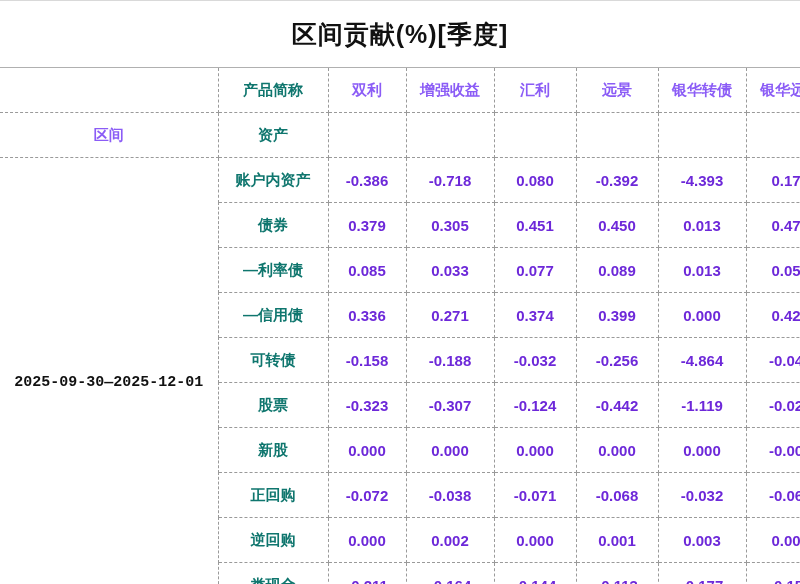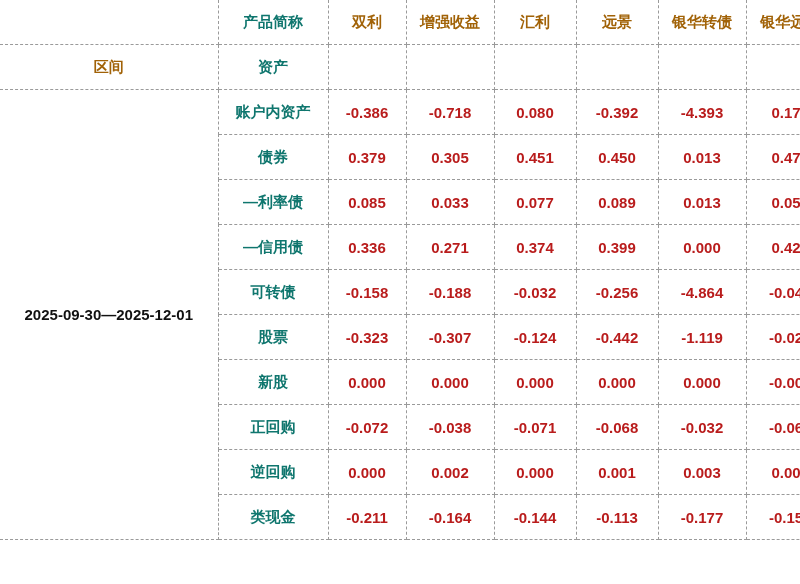--- a/index.html
+++ b/index.html
@@ -57,49 +57,52 @@
   }
   col.c-period { width: 218px; }
   col.c-asset  { width: 110px; }
   col.c-num    { width: 78px; }
   col.c-num-w  { width: 88px; }
   col.c-num-x  { width: 82px; }
 
   .hdr {
     font-size: 15.5px;
     font-weight: bold;
-    color: #a16207;
+    color: #8b5cf6;
   }
   .row-alt td { background: #f5f5f5; }
   .period-cell {
     font-size: 15px;
     font-weight: bold;
     color: #111111;
     background: #ffffff;
     border-right: 1px dashed #9a9a9a;
   }
   .label-cell {
     text-align: left;
     padding-left: 16px;
     font-weight: bold;
     color: #0f766e;
   }
   .num {
     font-weight: bold;
-    color: #b91c1c;
+    color: #6d28d9;
     font-size: 15px;
   }
   .blank { background: #ffffff; }
-  .left-edge { border-left: none; }
+  .left-edge { border-left: none; font-family: Liberation Mono, monospace; }
 </style>
 </head>
 <body>
 
 <div class="page">
 
+  <div class="title-bar">
+    <div class="title-text">区间贡献(%)[季度]</div>
+  </div>
 
   <table class="grid">
     <colgroup>
       <col class="c-period">
       <col class="c-asset">
       <col class="c-num">
       <col class="c-num-w">
       <col class="c-num-x">
       <col class="c-num-x">
       <col class="c-num-w">

